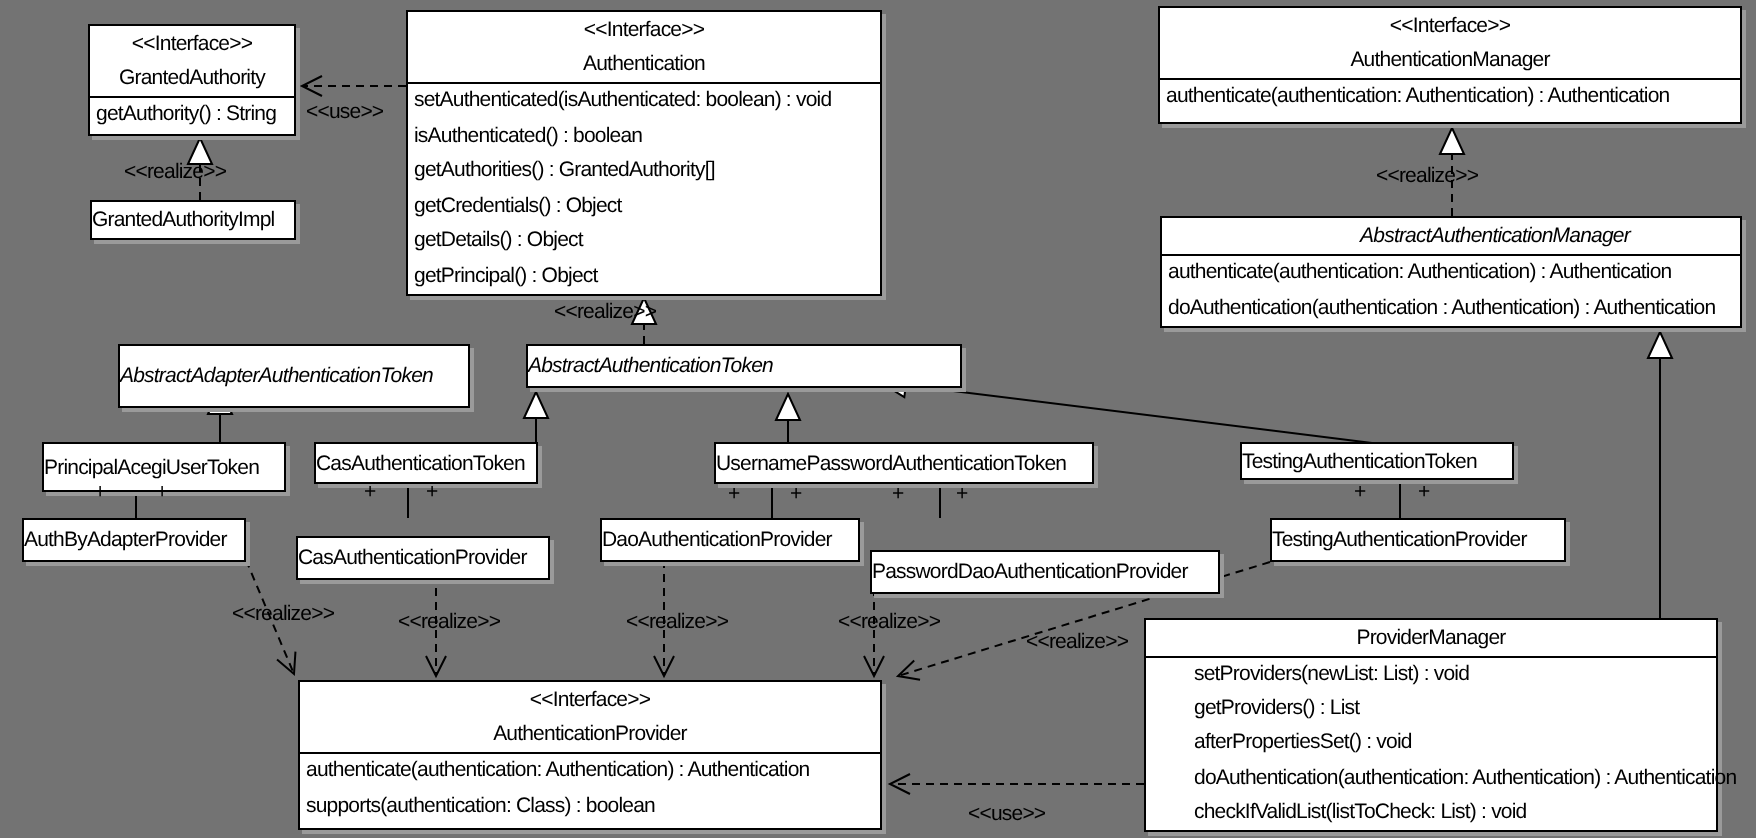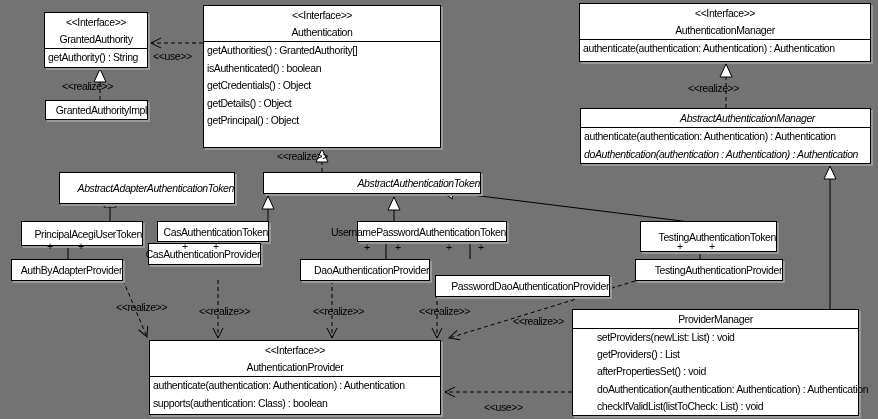--- a/index.html
+++ b/index.html
@@ -11,23 +11,23 @@
   }
   .box{
     position:absolute;background:#fff;border:1px solid #000;
     box-sizing:border-box;box-shadow:2px 2px 0 #9a9a9a;
   }
   .hd{text-align:center;padding-top:1px;}
   .hd .line{line-height:17px;white-space:nowrap;}
   .bd{border-top:1px solid #000;}
   .m{line-height:17.5px;padding:0 3px;white-space:nowrap;}
   .pm .m{line-height:17.2px;padding-left:24px;}
-  .simple{display:flex;align-items:center;justify-content:flex-end;white-space:nowrap;}
+  .simple{display:flex;align-items:center;justify-content:flex-start;white-space:nowrap;}
   .abs{font-style:italic;margin-left:44px;}
-  .it{font-style:italic;}
+  .it{}
   .lbl{position:absolute;white-space:nowrap;}
   svg.wires{position:absolute;left:0;top:0;pointer-events:none;}
 </style>
 </head>
 <body>
 
 <div id="stage">
 
   <svg class="wires" width="878" height="419" viewBox="0 0 878 419">
     <defs>
@@ -81,22 +81,23 @@
   <div class="box simple" style="left:45px;top:100px;width:103px;height:20px">
     <span>GrantedAuthorityImpl</span>
   </div>
 
   <div class="box" style="left:203px;top:5px;width:238px;height:143px">
     <div class="hd">
       <div class="line">&lt;&lt;Interface&gt;&gt;</div>
       <div class="line">Authentication</div>
     </div>
     <div class="bd">
+      <div class="m">setAuthenticated(isAuthenticated: boolean) : void</div>
+      <div class="m">isAuthenticated() : boolean</div>
       <div class="m">getAuthorities() : GrantedAuthority[]</div>
-      <div class="m">isAuthenticated() : boolean</div>
       <div class="m">getCredentials() : Object</div>
       <div class="m">getDetails() : Object</div>
       <div class="m">getPrincipal() : Object</div>
     </div>
   </div>
 
   <div class="box" style="left:579px;top:3px;width:292px;height:59px">
     <div class="hd">
       <div class="line">&lt;&lt;Interface&gt;&gt;</div>
       <div class="line">AuthenticationManager</div>
@@ -123,31 +124,31 @@
   <div class="box simple abs" style="left:219px;top:172px;width:218px;height:22px">
     <span>AbstractAuthenticationToken</span>
   </div>
 
   <div class="box simple" style="left:21px;top:221px;width:122px;height:25px">
     <span>PrincipalAcegiUserToken</span>
   </div>
   <div class="box simple" style="left:157px;top:221px;width:112px;height:21px">
     <span>CasAuthenticationToken</span>
   </div>
-  <div class="box simple" style="left:357px;top:221px;width:150px;height:21px">
+  <div class="box simple" style="left:357px;top:221px;width:190px;height:21px">
     <span>UsernamePasswordAuthenticationToken</span>
   </div>
-  <div class="box simple" style="left:640px;top:221px;width:137px;height:31px">
+  <div class="box simple" style="left:620px;top:221px;width:137px;height:19px">
     <span>TestingAuthenticationToken</span>
   </div>
 
   <div class="box simple" style="left:11px;top:259px;width:112px;height:22px">
     <span>AuthByAdapterProvider</span>
   </div>
-  <div class="box simple" style="left:148px;top:243px;width:113px;height:22px">
+  <div class="box simple" style="left:148px;top:268px;width:127px;height:22px">
     <span>CasAuthenticationProvider</span>
   </div>
   <div class="box simple" style="left:300px;top:259px;width:130px;height:22px">
     <span>DaoAuthenticationProvider</span>
   </div>
   <div class="box simple" style="left:435px;top:275px;width:175px;height:22px">
     <span>PasswordDaoAuthenticationProvider</span>
   </div>
   <div class="box simple" style="left:635px;top:259px;width:148px;height:22px">
     <span>TestingAuthenticationProvider</span>

